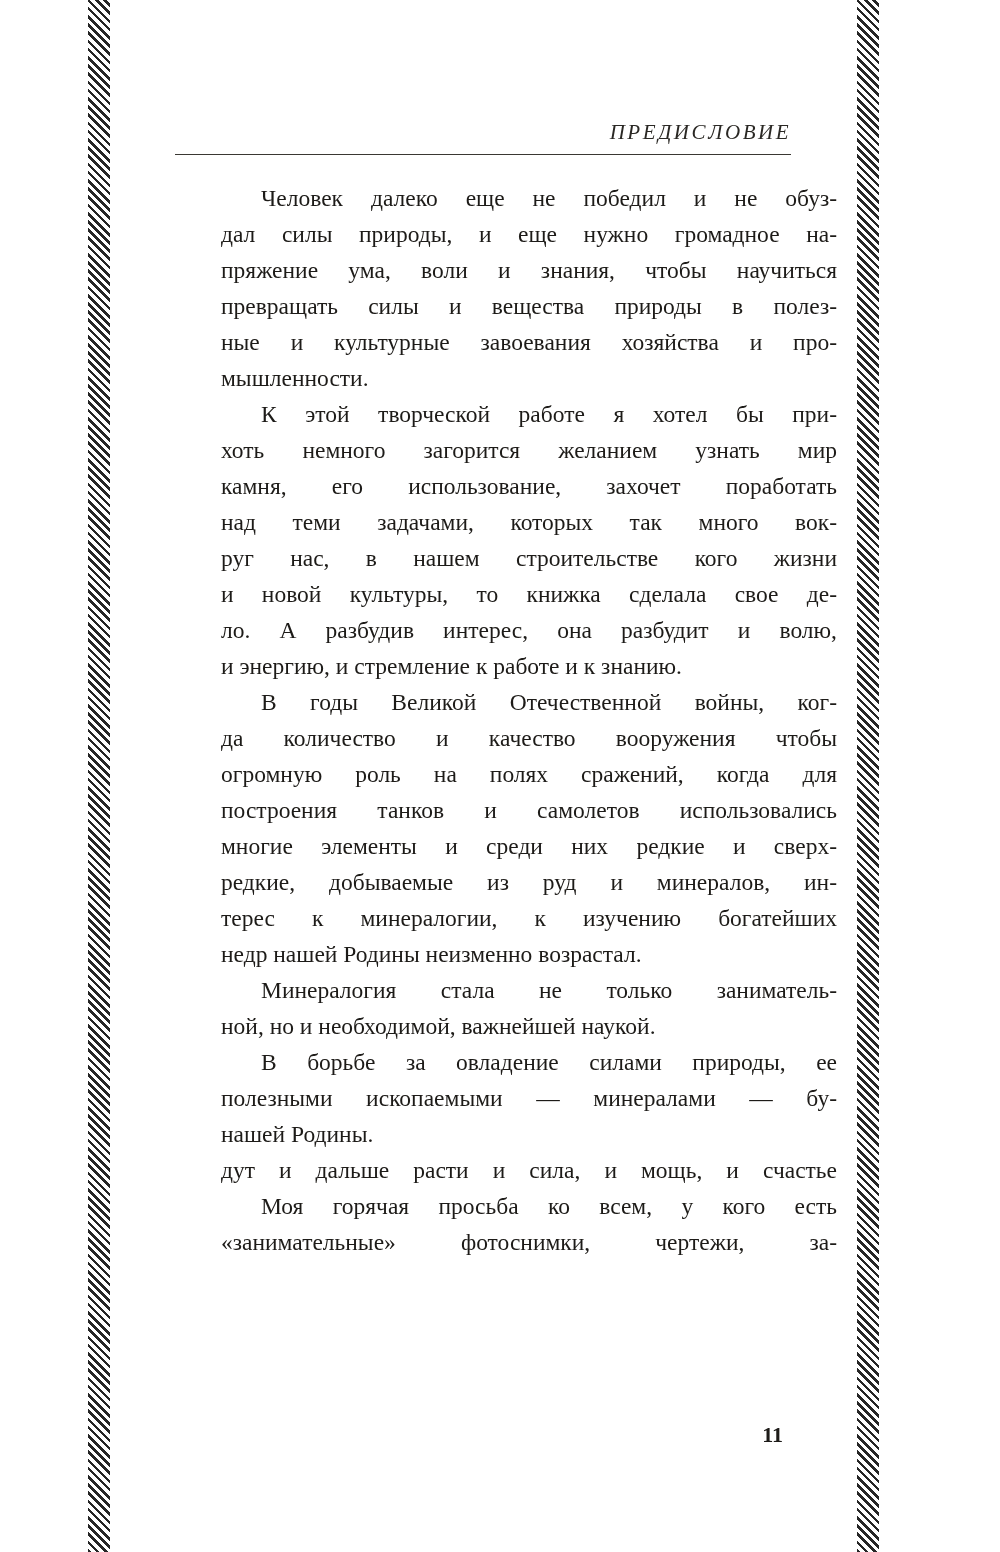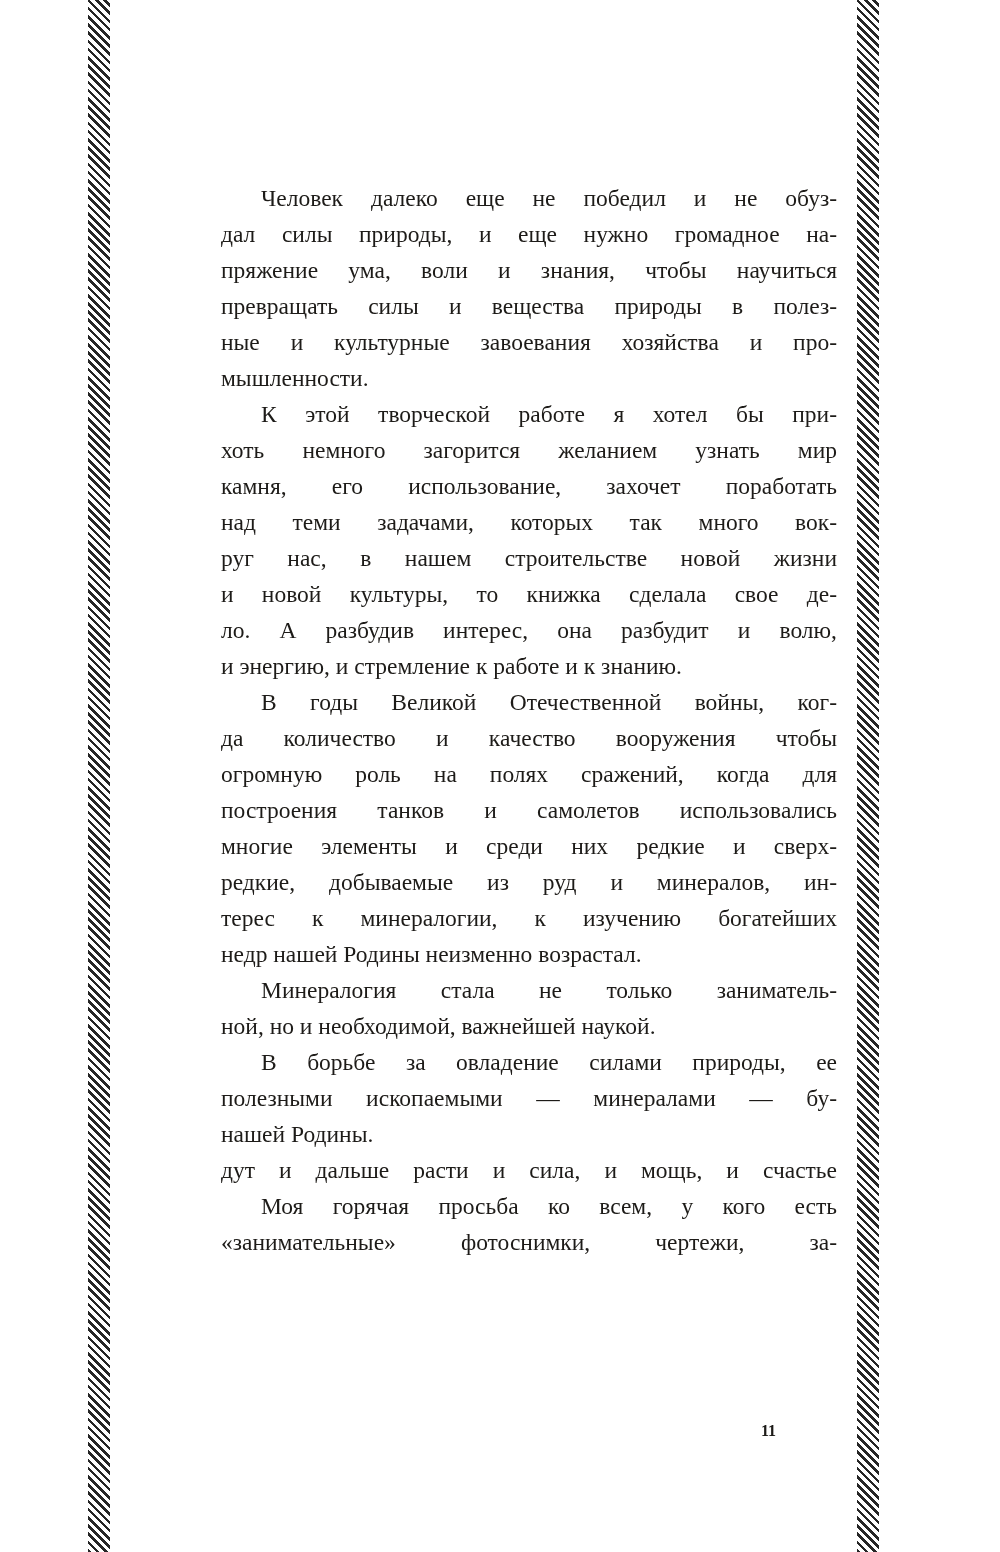--- a/index.html
+++ b/index.html
@@ -72,54 +72,58 @@
     text-align-last: justify;
   }
   .line.lastline {
     text-align: left;
     text-align-last: left;
   }
   .line.indent { padding-left: 40px; }
 
   .page-number {
     position: absolute;
-    left: 160px;
+    left: 167px;
     top: 1422px;
     width: 616px;
     text-align: right;
     font-weight: bold;
-    font-size: 16px;
+    font-size: 22px;
     color: #1d1b18;
   }
 </style>
 </head>
 <body>
 
 <div class="page">
 
   <div class="ornament left"></div>
 
   <div class="ornament right"></div>
 
+  <div class="running-head">
+    <span class="head-title">ПРЕДИСЛОВИЕ</span>
+    <div class="head-rule"></div>
+  </div>
 
   <div class="body-text">
       <p class="para">
         <span class="line indent">Человек далеко еще не победил и не обуз-</span>
         <span class="line">дал силы природы, и еще нужно громадное на-</span>
         <span class="line">пряжение ума, воли и знания, чтобы научиться</span>
         <span class="line">превращать силы и вещества природы в полез-</span>
         <span class="line">ные и культурные завоевания хозяйства и про-</span>
         <span class="line lastline">мышленности.</span>
       </p>
       <p class="para">
         <span class="line indent">К этой творческой работе я хотел бы при-</span>
         <span class="line">хоть немного загорится желанием узнать мир</span>
         <span class="line">камня, его использование, захочет поработать</span>
         <span class="line">над теми задачами, которых так много вок-</span>
-        <span class="line">руг нас, в нашем строительстве новой жизни</span>
+        <span class="line">руг нас, в нашем строительстве кого жизни</span>
         <span class="line">и новой культуры, то книжка сделала свое де-</span>
         <span class="line">ло. А разбудив интерес, она разбудит и волю,</span>
         <span class="line lastline">и энергию, и стремление к работе и к знанию.</span>
       </p>
       <p class="para">
         <span class="line indent">В годы Великой Отечественной войны, ког-</span>
         <span class="line">да количество и качество вооружения чтобы</span>
         <span class="line">огромную роль на полях сражений, когда для</span>
         <span class="line">построения танков и самолетов использовались</span>
         <span class="line">многие элементы и среди них редкие и сверх-</span>

